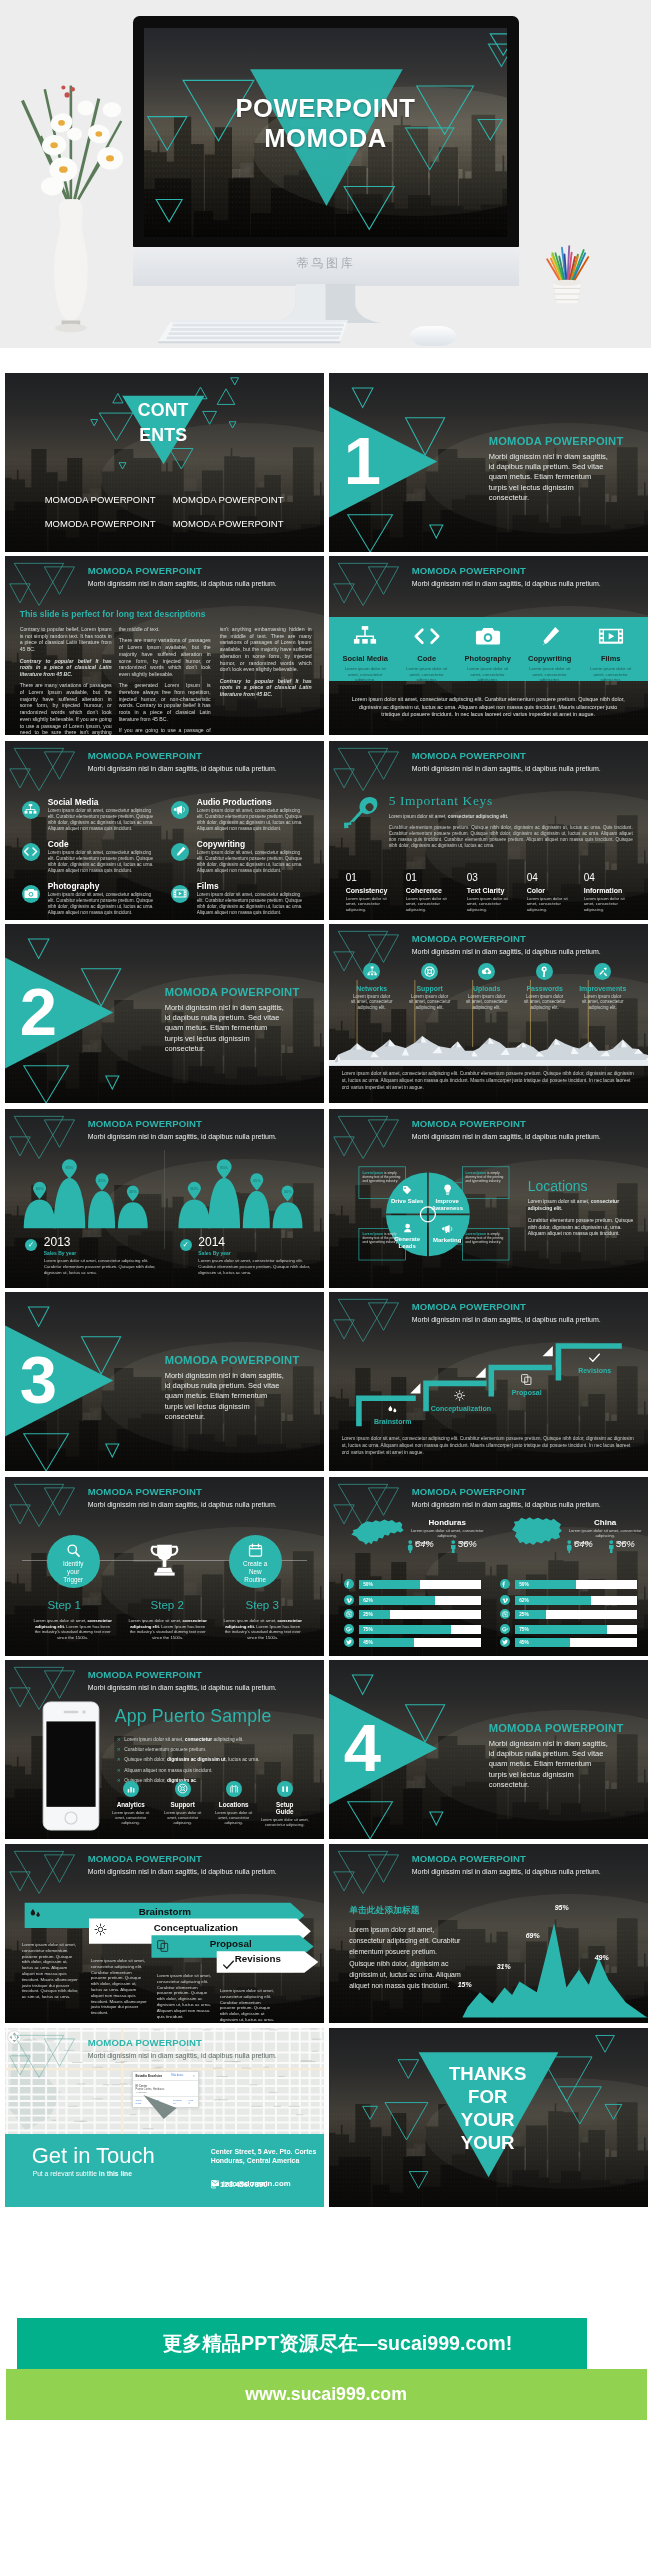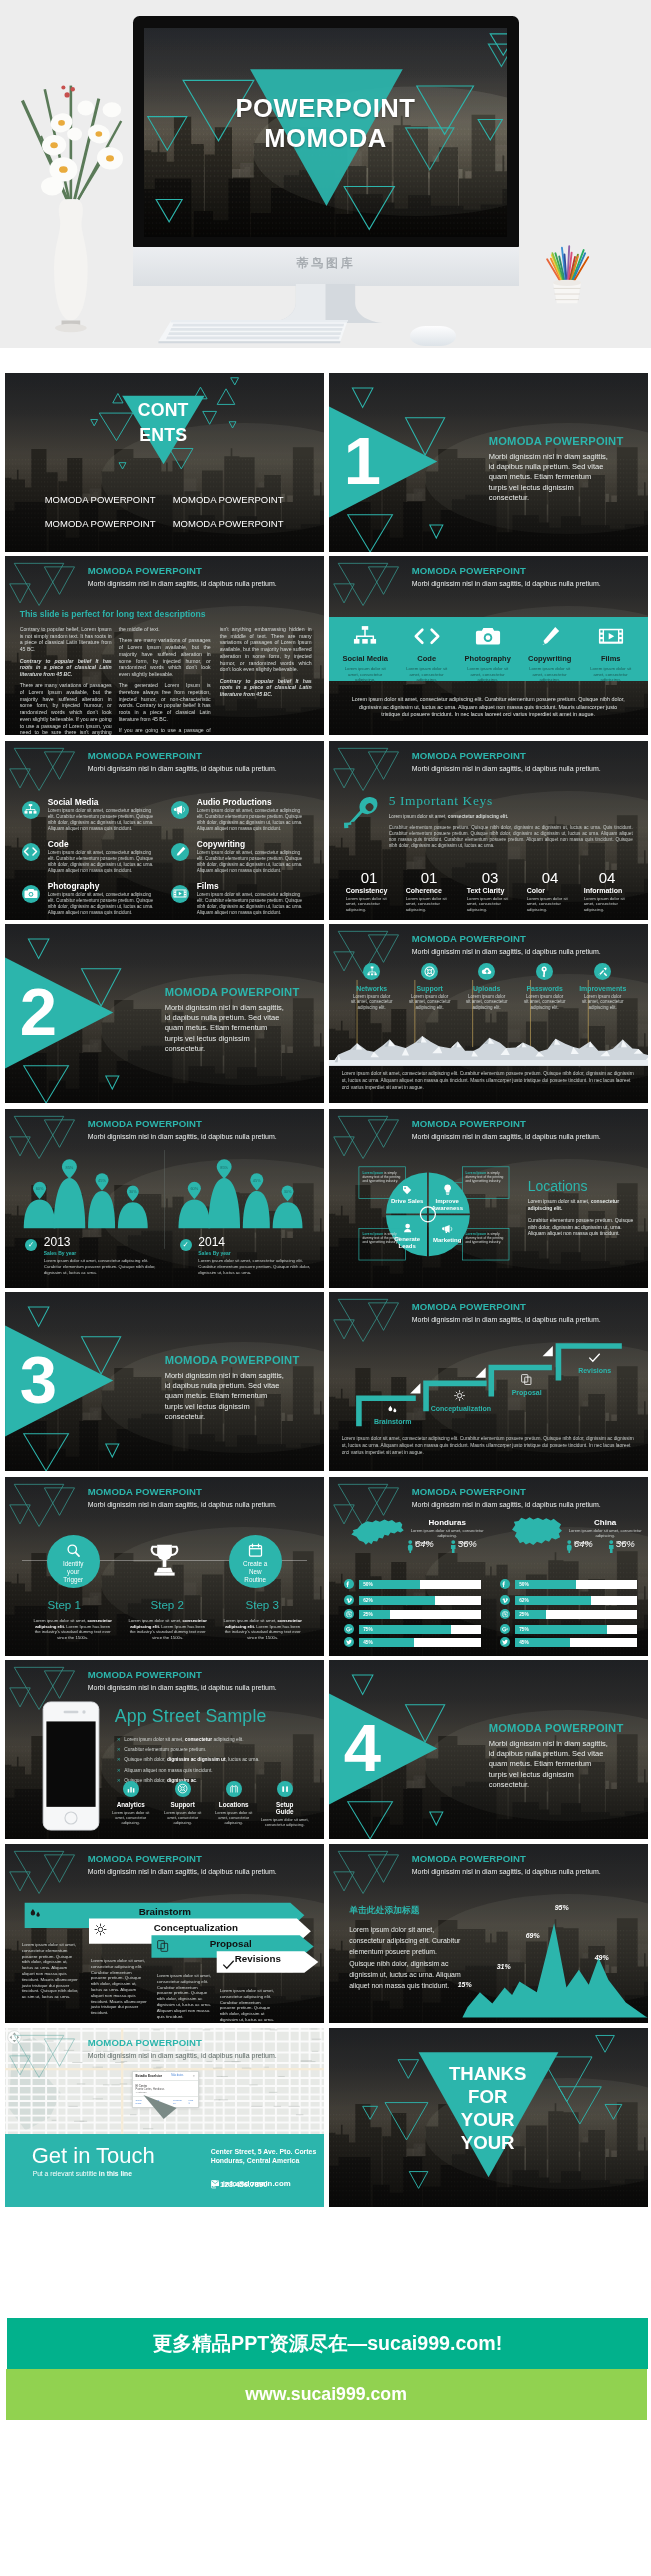--- a/index.html
+++ b/index.html
@@ -5,21 +5,21 @@
 <style>
   html,body{margin:0;padding:0;background:#fff;}
   body{width:652px;height:2576px;font-family:"Liberation Sans",sans-serif;overflow:hidden;position:relative;}
   .page{position:absolute;left:0;top:0;width:652px;height:2576px;background:#fff;}
 
   
   .hero{position:absolute;left:0;top:0;width:652px;height:348px;background:#ededed;overflow:hidden;}
   .mon-bezel{position:absolute;left:133px;top:16px;width:386px;height:232px;background:#0d0d0d;border-radius:6.5px 6.5px 1.9px 1.9px;}
   .mon-screen{position:absolute;left:144px;top:28px;width:363px;height:209px;overflow:hidden;background:#2d2b28;}
   .mon-chin{position:absolute;left:133px;top:247px;width:386px;height:39px;background:linear-gradient(#eceef1,#dbdfe3);}
-  .mon-chin-label{position:absolute;left:0;top:8.4px;width:386px;text-align:center;font-size:12px;color:#a7acb1;letter-spacing:2.8px;font-weight:bold;}
+  .mon-chin-label{position:absolute;left:0;top:8.4px;width:386px;text-align:center;font-size:12px;color:#a7acb1;letter-spacing:2.8px;}
   .screen-title{position:absolute;left:0;top:65px;width:363px;text-align:center;color:#fff;font-weight:700;font-size:25.6px;line-height:30px;letter-spacing:0.5px;z-index:6;text-shadow:0 0.9px 1.9px rgba(0,0,0,.3);}
   .mouse{position:absolute;left:410px;top:326px;width:46px;height:19.6px;background:linear-gradient(#fdfdfe,#dde3e8);border-radius:20.5px/13px;}
 
   
   .grid{position:absolute;left:4.7px;top:373px;width:642px;height:1839px;}
   .slide{position:absolute;width:319px;height:179px;overflow:hidden;background:#2f2d2a;}
   .bgwrap{position:absolute;inset:0;overflow:hidden;}
   .bgwrap svg{position:absolute;left:0;top:0;width:100%;height:100%;}
   .sv{position:absolute;left:0;top:0;width:319px;height:179px;overflow:visible;}
 
@@ -36,21 +36,21 @@
   .ib-item svg{margin:0 auto 7.5px;}
   .ib-l{color:#1b1b1b;font-weight:700;font-size:7.5px;}
   .ib-d{color:#1c5b56;font-size:4.3px;line-height:5.6px;margin-top:2.8px;padding:0 5.6px;}
 
   .il{position:absolute;width:140px;}
   .il-c{position:absolute;left:0;top:3.7px;width:18.6px;height:18.6px;border-radius:50%;background:#2cb5ac;display:flex;align-items:center;justify-content:center;}
   .il-t{position:absolute;left:26px;top:0;color:#fff;font-weight:700;font-size:8.4px;}
   .il-d{position:absolute;left:26px;top:11.2px;width:110px;color:#cdd1cf;font-size:4.6px;line-height:6px;}
 
   .kk{position:absolute;top:130px;width:58px;}
-  .kk-n{color:#fff;font-size:15px;line-height:13px;margin-left:15px;}
+  .kk-n{color:#fff;font-size:10px;line-height:13px;}
   .kk-l{color:#fff;font-weight:700;font-size:7px;margin-top:2.8px;}
   .kk-d{color:#c7cbc9;font-size:4.3px;line-height:5.6px;margin-top:1.9px;width:45px;}
 
   .mt{position:absolute;top:39px;width:54px;text-align:center;z-index:3;}
   .mt-c{width:17px;height:17px;border-radius:50%;background:#2cb5ac;margin:0 auto;display:flex;align-items:center;justify-content:center;}
   .mt-l{color:#2cb5ac;font-weight:700;font-size:6.9px;margin-top:4.7px;}
   .mt-d{color:#cdd1cf;font-size:4.5px;line-height:5.8px;margin-top:1.9px;padding:0 5.6px;}
 
   .sg{position:absolute;top:127px;width:140px;}
   .sg-chk{position:absolute;left:0;top:2.8px;width:12px;height:12px;border-radius:50%;background:#2cb5ac;color:#fff;font-size:7.5px;line-height:12px;text-align:center;}
@@ -102,21 +102,21 @@
   .chl{position:absolute;color:#fff;font-weight:700;font-style:italic;font-size:7px;}
 
   
   .abs{position:absolute;}
   .bigno{position:absolute;color:#fff;font-weight:700;font-size:67px;line-height:67px;}
   .sect-t{position:absolute;color:#2cb5ac;font-weight:700;font-size:11.2px;letter-spacing:0.2px;}
   .sect-b{position:absolute;color:#e9ecea;font-size:7.5px;line-height:10.2px;width:121px;}
   .ico{display:block;}
   .ctr{text-align:center;}
 
-  .ban1{position:absolute;left:7px;top:2318px;width:641px;height:51px;background:#02b18c;}
+  .ban1{position:absolute;left:17px;top:2318px;width:534px;height:51px;background:#02b18c;padding-left:36px;}
   .ban2{position:absolute;left:5.6px;top:2369px;width:641px;height:51px;background:#91d250;}
   .ban-t{position:absolute;left:0;top:0;width:641px;height:100%;display:flex;align-items:center;justify-content:center;color:#fff;font-weight:700;}
   .ban-t1{font-size:19.6px;}
   .ban-t2{font-size:17.7px;}
 </style>
 </head>
 <body>
 
 <svg width="0" height="0" style="position:absolute" aria-hidden="true">
 <defs>
@@ -1135,21 +1135,21 @@
         <div class="sh-t">MOMODA POWERPOINT</div>
         <div class="sh-s">Morbi dignissim nisl in diam sagittis, id dapibus nulla pretium.</div>
       </div>
       <svg class="abs" style="left:37px;top:41px" width="58" height="130" viewBox="0 0 62 140">
         <rect x="1" y="1" width="60" height="138" rx="8" fill="#f6f7f8" stroke="#d7dade"></rect>
         <rect x="4.5" y="22" width="53" height="92" fill="#0a0a0a"></rect>
         <circle cx="31" cy="126" r="6.5" fill="none" stroke="#cdd1d5" stroke-width="1.2"></circle>
         <rect x="23" y="10.5" width="16" height="2.6" rx="1.3" fill="#cfd3d7"></rect>
         <circle cx="45" cy="11.8" r="1.8" fill="#cfd3d7"></circle>
       </svg>
-      <div class="abs" style="left:110px;top:46px;color:#2cb5ac;font-size:17.7px;letter-spacing:0.2px">App Street Sample</div>
+      <div class="abs" style="left:110px;top:46px;color:#2cb5ac;font-size:17.7px;letter-spacing:0.2px">App Puerto Sample</div>
       <div class="abs" style="left:112px;top:75px;width:186px">
         <div class="ab"><span class="ab-m">✕</span><span>Lorem ipsum dolor sit amet, </span><b>consectetur</b><span> adipiscing elit.</span></div>
         <div class="ab"><span class="ab-m">✕</span><span>Curabitur elementum posuere pretium.</span></div>
         <div class="ab"><span class="ab-m">✕</span><span>Quisque nibh dolor, </span><b>dignissim ac dignissim ut</b><span>, luctus ac urna.</span></div>
         <div class="ab"><span class="ab-m">✕</span><span>Aliquam aliquet non massa quis tincidunt.</span></div>
         <div class="ab"><span class="ab-m">✕</span><span>Quisque nibh dolor, </span><b>dignissim ac</b><span>.</span></div>
       </div>
       <div class="afe" style="left:102px">
         <div class="afe-c">
             <svg width="10.2" height="10.2" viewBox="0 0 18 18">

